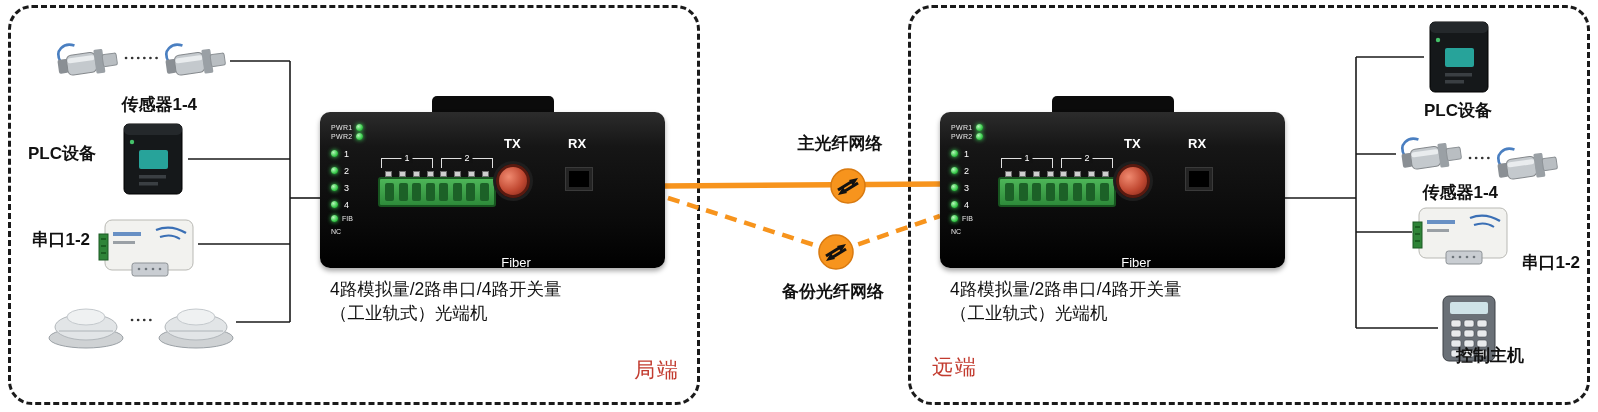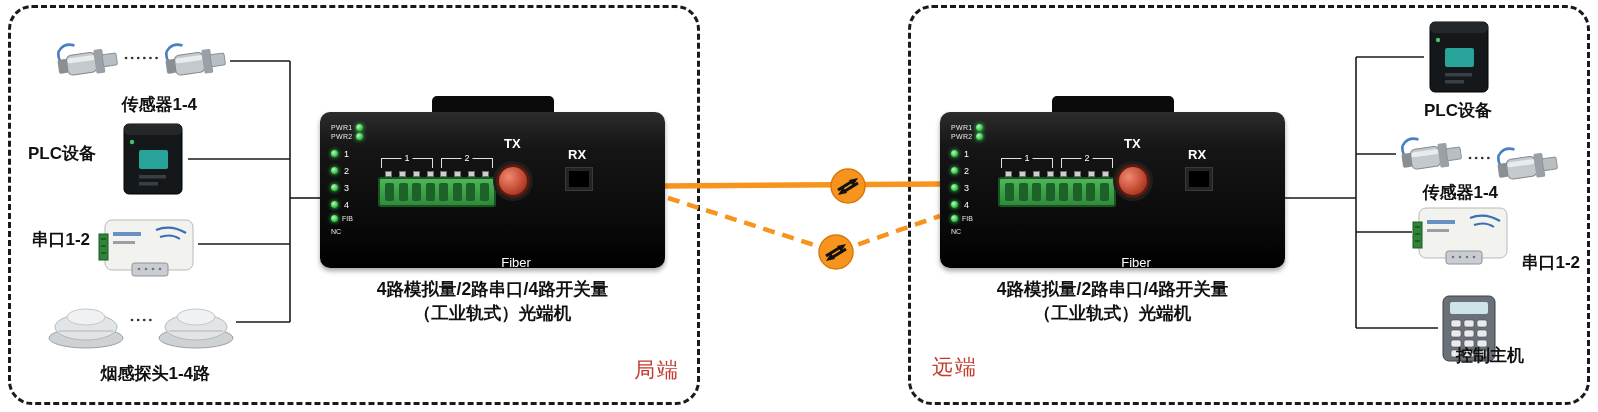--- a/index.html
+++ b/index.html
@@ -8,21 +8,21 @@
   .canvas { position:relative; width:1598px; height:412px; background:#fff; overflow:hidden; }
 
   .dashed-box { position:absolute; border:3px dashed #1a1a1a; border-radius:24px; background:#fff; }
   .box-left  { left:8px;  top:5px; width:692px; height:400px; }
   .box-right { left:908px; top:5px; width:682px; height:400px; }
 
   .wires { position:absolute; left:0; top:0; width:1598px; height:412px; pointer-events:none; }
 
   .dev { position:absolute; }
   .dev-label { position:absolute; font-weight:bold; font-size:17px; color:#111; text-align:right; white-space:nowrap; }
-  .caption { position:absolute; font-weight:bold; font-size:17.5px; color:#111; text-align:center; line-height:24px; }
+  .caption { position:absolute; font-weight:normal; font-size:17.5px; color:#111; line-height:24px; }
   .site-label { position:absolute; font-size:21px; color:#c23b2f; letter-spacing:2px; }
   .link-label { position:absolute; font-size:17px; font-weight:bold; color:#111; text-align:center; white-space:nowrap; }
 
   
   .converter { position:absolute; width:345px; height:172px; }
   .conv-handle { position:absolute; left:112px; top:0; width:122px; height:24px; background:#0b0b0b; border-radius:5px 5px 0 0; }
   .conv-body { position:absolute; left:0; top:16px; width:345px; height:156px;
                background:linear-gradient(180deg,#2c2c2c 0%,#161616 22%,#0a0a0a 70%,#000 100%);
                border-radius:10px; box-shadow:0 3px 5px rgba(0,0,0,.35); }
   .led-col { position:absolute; left:11px; top:11px; width:44px; }
@@ -42,21 +42,21 @@
   .bracket span { position:absolute; left:50%; top:-6px; transform:translateX(-50%);
                   background:#121212; padding:0 3px; font-size:9px; color:#fff; line-height:10px; }
   .pin-row { display:flex; justify-content:space-around; margin-top:3px; padding:0 4px; }
   .pin { width:7px; height:6px; background:#cfcfcf; border:1px solid #6e6e6e; }
   .terminal-block { margin-top:0; height:30px; border:2px solid #17541f; border-radius:3px;
                     background:linear-gradient(#4db558,#2e8b3a);
                     display:flex; align-items:center; justify-content:space-around; padding:0 3px; }
   .tcell { width:9px; height:18px; background:#1c6127; border-radius:2px; }
 
   .tx-label,.rx-label { position:absolute; top:24px; font-size:13px; font-weight:bold; color:#fff; }
-  .tx-label { left:184px; } .rx-label { left:248px;margin-top:11px; }
+  .tx-label { left:184px; } .rx-label { left:248px; }
   .fc-knob { position:absolute; left:176px; top:52px; width:34px; height:34px; border-radius:50%;
              background:radial-gradient(circle at 35% 35%, #f08a70, #c24a33 55%, #7e2416);
              border:3px solid #591a10; box-shadow:0 0 0 3px #1e1e1e; }
   .rx-port { position:absolute; left:246px; top:56px; width:26px; height:22px;
              background:#000; border:3px solid #242424; box-shadow:0 0 0 1px #3a3a3a; }
   .fiber-label { position:absolute; left:146px; top:106px; width:100px; text-align:center;
                  font-size:13px; color:#fff;margin-top:37px; }
 </style>
 </head>
 <body>
@@ -159,21 +159,20 @@
     </svg>
   </div>
   <div class="dev" style="left:156px; top:296px;">
     <svg width="80" height="54" viewBox="0 0 80 54">
       <ellipse cx="40" cy="42" rx="37" ry="10" fill="#cfd2d4" stroke="#9aa0a5"></ellipse>
       <ellipse cx="40" cy="31" rx="31" ry="13" fill="#e2e5e7" stroke="#b2b7bb"></ellipse>
       <ellipse cx="40" cy="21" rx="19" ry="8" fill="#eff1f2" stroke="#c4c9cd"></ellipse>
       <path d="M13,35 h54" stroke="#aeb4b8"></path>
     </svg>
   </div>
-  <div class="dev-label" style="left:40px; top:362px; width:170px;">烟感探头1-4路</div>
 
   <div class="converter" style="left:320px; top:96px;">
     <div class="conv-handle"></div>
     <div class="conv-body">
       <div class="led-col">
         <div class="pwr-line">
             <span>PWR1</span>
             <i class="led"></i>
           </div>
         <div class="pwr-line">
@@ -240,20 +239,22 @@
       <div class="rx-port"></div>
       <div class="fiber-label">Fiber</div>
     </div>
   </div>
   <div class="caption" style="left:330px; top:277px; width:325px;">
     <div>4路模拟量/2路串口/4路开关量</div>
     <div>（工业轨式）光端机</div>
   </div>
   <div class="site-label" style="left:634px; top:356px;">局端</div>
 
+  <div class="link-label" style="left:775px; top:132px; width:130px;">主光纤网络</div>
+  <div class="link-label" style="left:763px; top:280px; width:140px;">备份光纤网络</div>
 
   <div class="dev" style="left:828px; top:166px;">
     <svg width="40" height="40" viewBox="0 0 40 40">
       <circle cx="20" cy="20" r="17" fill="#F7941D" stroke="#d97a10" stroke-width="1.5"></circle>
       <path d="M10,24 L23,16" stroke="#111" stroke-width="3" fill="none"></path>
       <polygon points="30,12 21,14 25,20" fill="#111"></polygon>
       <path d="M30,17 L17,25" stroke="#111" stroke-width="3" fill="none"></path>
       <polygon points="10,29 19,27 15,21" fill="#111"></polygon>
     </svg>
   </div>

